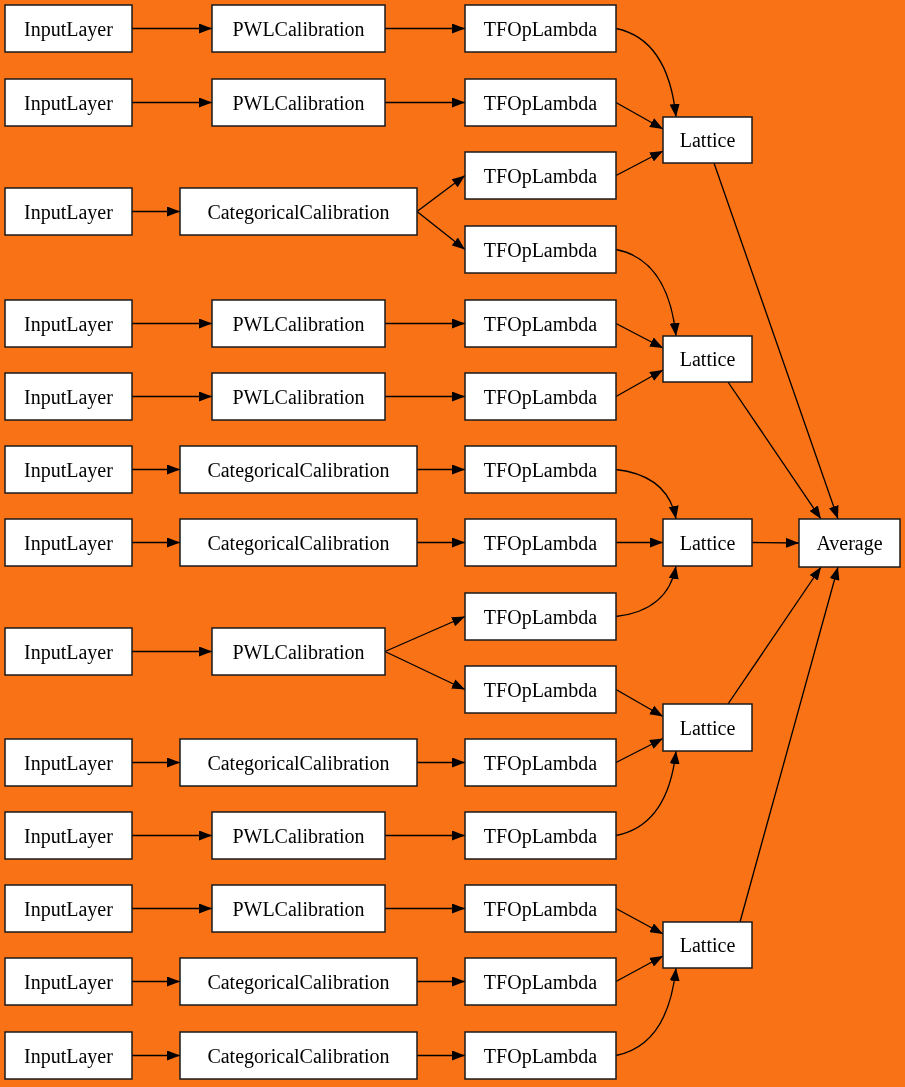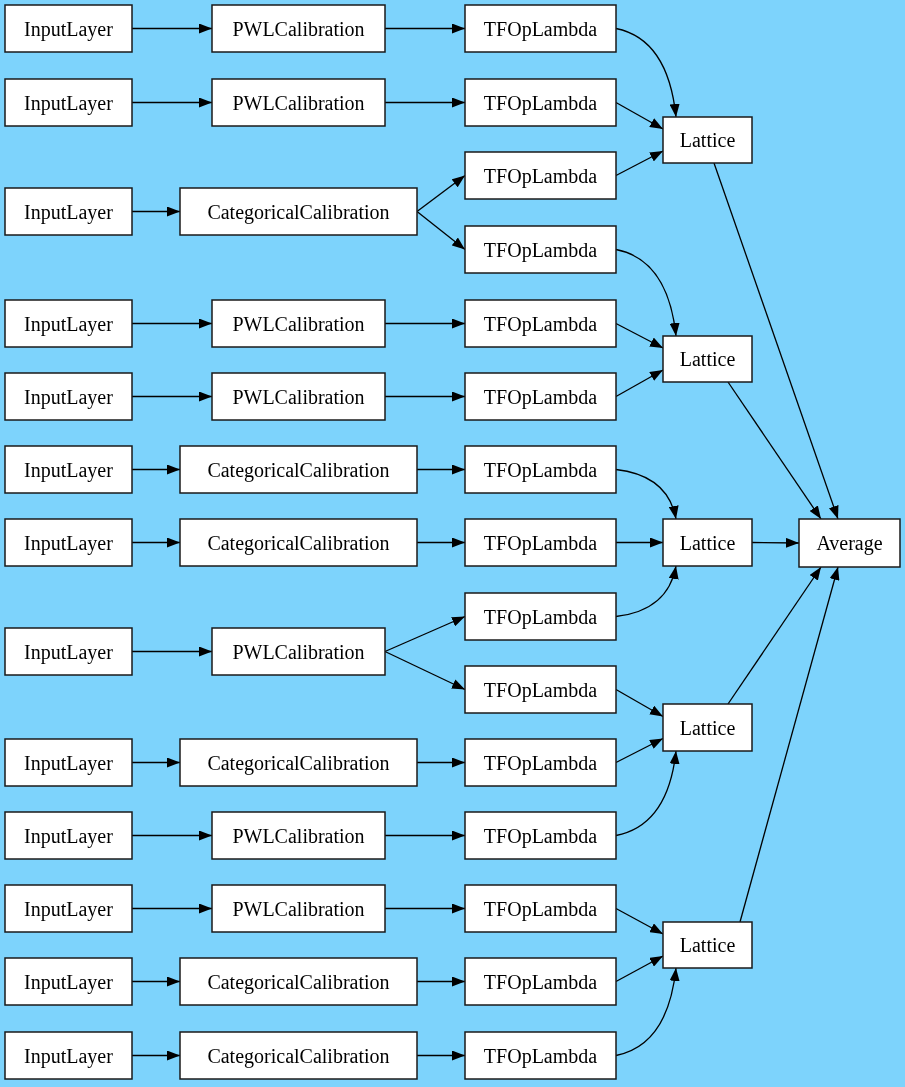--- a/index.html
+++ b/index.html
@@ -4,21 +4,21 @@
 <style>
   html, body {
     margin: 0;
     padding: 0;
     background: #ffffff;
   }
   .stage {
     position: relative;
     width: 905px;
     height: 1087px;
-    background: #7dd3fc;
+    background: #f97316;
     overflow: hidden;
   }
   svg {
     display: block;
   }
   .node-box {
     fill: #ffffff;
     stroke: #1a1a1a;
     stroke-width: 1.5;
   }

